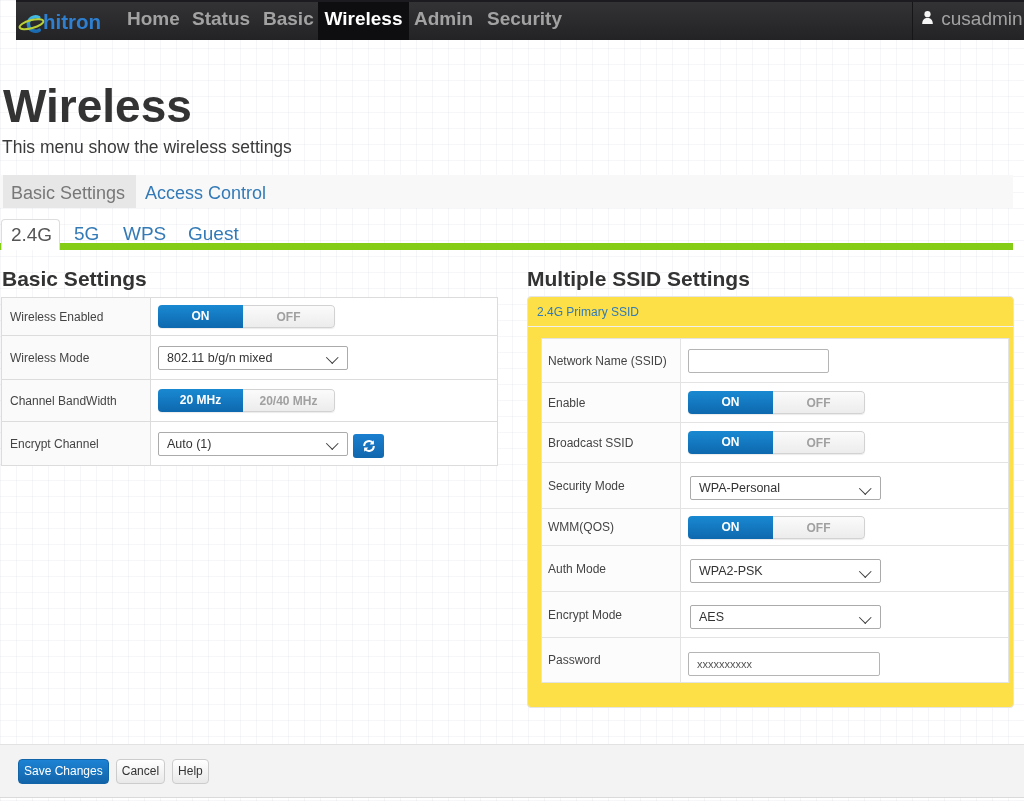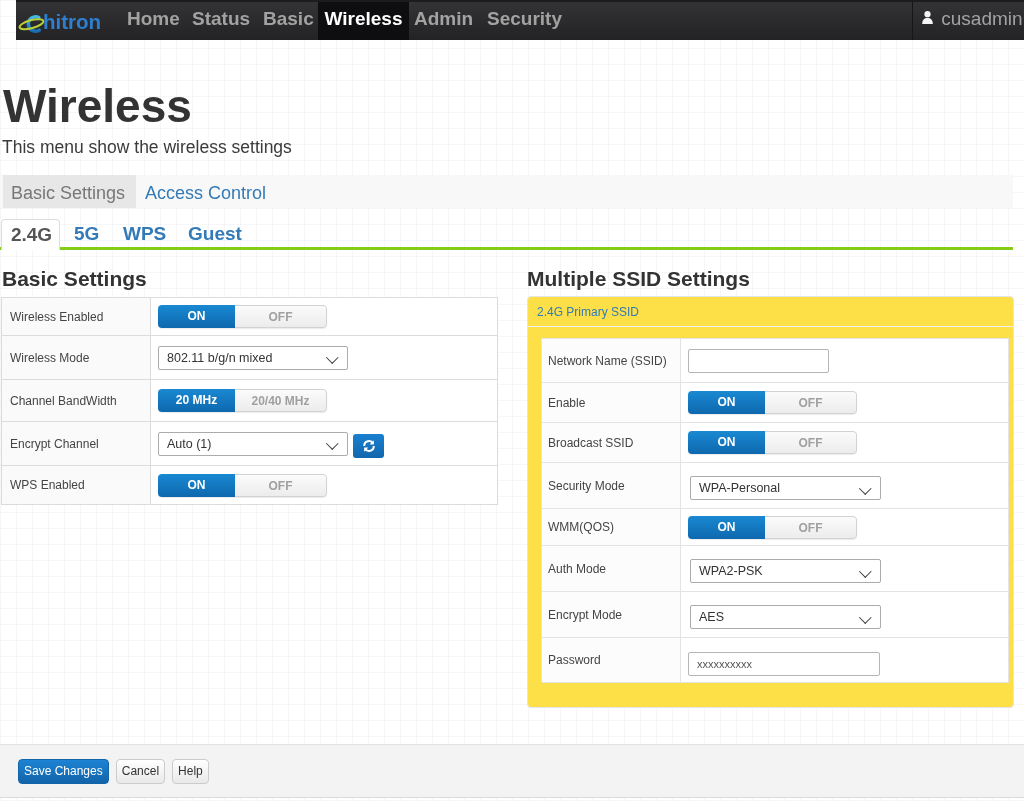--- a/index.html
+++ b/index.html
@@ -30,21 +30,21 @@
 .caret { display:inline-block; width:0; height:0; border-left:4px solid transparent; border-right:4px solid transparent; border-top:4px solid #a2a2a2; margin-left:6px; vertical-align:3px; }
 
 h1 { position:absolute; left:3px; top:79px; font-size:46px; color:#333; letter-spacing:0px; }
 .subtitle { position:absolute; left:2px; top:137px; font-size:17.5px; color:#3b3b3b; }
 
 .tabbar1 { position:absolute; left:0; top:175px; width:1013px; height:33px; background:#f8f8f8; }
 .tabbar1 .chip { display:inline-block; height:33px; line-height:37px; padding:0 11px 0 8px; font-size:18px; }
 .tabbar1 .chip.active { background:#e7e7e7; color:#777; margin-left:3px; }
 .tabbar1 .chip.link { color:#337ab7; margin-left:0; padding:0 9px; }
 
-.tabbar2 { position:absolute; left:0; top:219px; width:1013px; height:31px; border-bottom:3px solid #84cc16;font-weight:bold; }
+.tabbar2 { position:absolute; left:0; top:219px; width:1013px; height:31px; border-bottom:7px solid #84cc16; }
 .tabbar2 .tab { position:absolute; top:0; display:block; height:30px; line-height:30px; font-size:19px; }
 .tabbar2 .tab.active { left:1px; text-indent:2px; width:59px; height:31px; background:#fff; border:1px solid #ddd; border-bottom:none; border-radius:4px 4px 0 0; color:#555; text-align:center; line-height:29px; }
 .tabbar2 .tab.link { color:#337ab7; }
 
 h2 { font-size:21px; color:#333; }
 .h2a { position:absolute; left:2px; top:267px; }
 .h2b { position:absolute; left:527px; top:267px; }
 
 .ltable { position:absolute; left:1px; top:297px; width:497px; border:1px solid #dcdcdc; border-collapse:collapse; background:#fff; }
 .ltable td { border:1px solid #dcdcdc; font-size:12px; color:#444; }
@@ -52,21 +52,21 @@
 .ltable td.ctl { padding-left:7px; }
 
 .panel { position:absolute; left:527px; top:296px; width:487px; height:412px; background:#fde047; border:1px solid #e5e5e5; border-radius:4px; }
 .panel .phead { height:30px; line-height:30px; padding-left:9px; font-size:12px; color:#337ab7; border-bottom:1px solid #f0f0f0; }
 .rtable { position:absolute; left:13px; top:41px; width:468px; border:1px solid #e3e3e3; border-collapse:collapse; background:#fff; }
 .rtable td { border:1px solid #e3e3e3; font-size:12px; color:#444; }
 .rtable td.lab { width:139px; padding-left:6px; background:#fcfcfc; white-space:nowrap; }
 .rtable td.ctl { padding-left:7px; }
 
 .toggle { display:inline-block; height:23px; border-radius:4px; overflow:hidden; vertical-align:middle; box-shadow:0 1px 1px rgba(0,0,0,0.08); }
-.toggle span { display:inline-block; float:left; width:77px; height:23px; line-height:23px; text-align:center; font-size:12px; font-weight:bold; }
+.toggle span { display:inline-block; float:left; width:85px; height:23px; line-height:23px; text-align:center; font-size:12px; font-weight:bold; }
 .toggle .on { background:linear-gradient(#1989d2, #0e68ae); color:#fff; }
 .toggle .off { background:linear-gradient(#fbfbfb, #ececec); color:#a0a0a0; border:1px solid #d2d2d2; border-left:0; border-radius:0 4px 4px 0; width:92px; }
 .sel { position:relative; display:inline-block; width:190px; height:24px; border:1px solid #ababab; border-radius:2px; background:#fff; vertical-align:middle; font-size:12.5px; color:#333; line-height:22px; padding-left:8px; }
 .sel:after { content:""; position:absolute; right:11px; top:6.5px; width:7.5px; height:7.5px; border-right:1.7px solid #3c3c3c; border-bottom:1.7px solid #3c3c3c; transform:rotate(45deg); }
 .inp { display:inline-block; height:24px; border:1px solid #b5b5b5; border-radius:2px; background:#fff; vertical-align:middle; font-size:11px; color:#555; line-height:22px; padding-left:8px; }
 .btn-refresh { display:inline-block; width:31px; height:24px; background:linear-gradient(#1a7fd0,#1167ad); border-radius:3px; vertical-align:middle; margin-left:5px; margin-top:4px; text-align:center; }
 .btn-refresh svg { margin-top:5px; }
 
 .footer { position:absolute; left:0; top:744px; width:1024px; height:54px; background:#f3f3f3; border-top:1px solid #e2e2e2; border-bottom:1px solid #dadada; }
 .btn { display:inline-block; height:25px; line-height:23px; padding:0 5px; font-size:12px; border-radius:4px; margin-top:14px; text-align:center; }
@@ -137,24 +137,20 @@
       </tr>
   <tr style="height:44px">
         <td class="lab">Encrypt Channel</td>
         <td class="ctl"><span class="sel">Auto (1)</span><span class="btn-refresh"><svg width="14" height="14" viewBox="0 0 14 14">
               <path d="M2.2 7 A4.8 4.8 0 0 1 11.2 4.6" fill="none" stroke="#fff" stroke-width="2"></path>
               <path d="M11.8 1.2 L11.8 5.4 L7.6 5.4 Z" fill="#fff"></path>
               <path d="M11.8 7 A4.8 4.8 0 0 1 2.8 9.4" fill="none" stroke="#fff" stroke-width="2"></path>
               <path d="M2.2 12.8 L2.2 8.6 L6.4 8.6 Z" fill="#fff"></path>
             </svg></span></td>
       </tr>
-  <tr style="height:39px">
-        <td class="lab">WPS Enabled</td>
-        <td class="ctl"><span class="toggle"><span class="on">ON</span><span class="off">OFF</span></span></td>
-      </tr>
 </tbody>
   </table>
 
 <div class="panel">
   <div class="phead">2.4G Primary SSID</div>
   <table class="rtable" cellspacing="0">
     <tbody>
         <tr style="height:44px">
           <td class="lab">Network Name (SSID)</td>
           <td class="ctl"><span class="inp" style="width:141px">&nbsp;</span></td>

